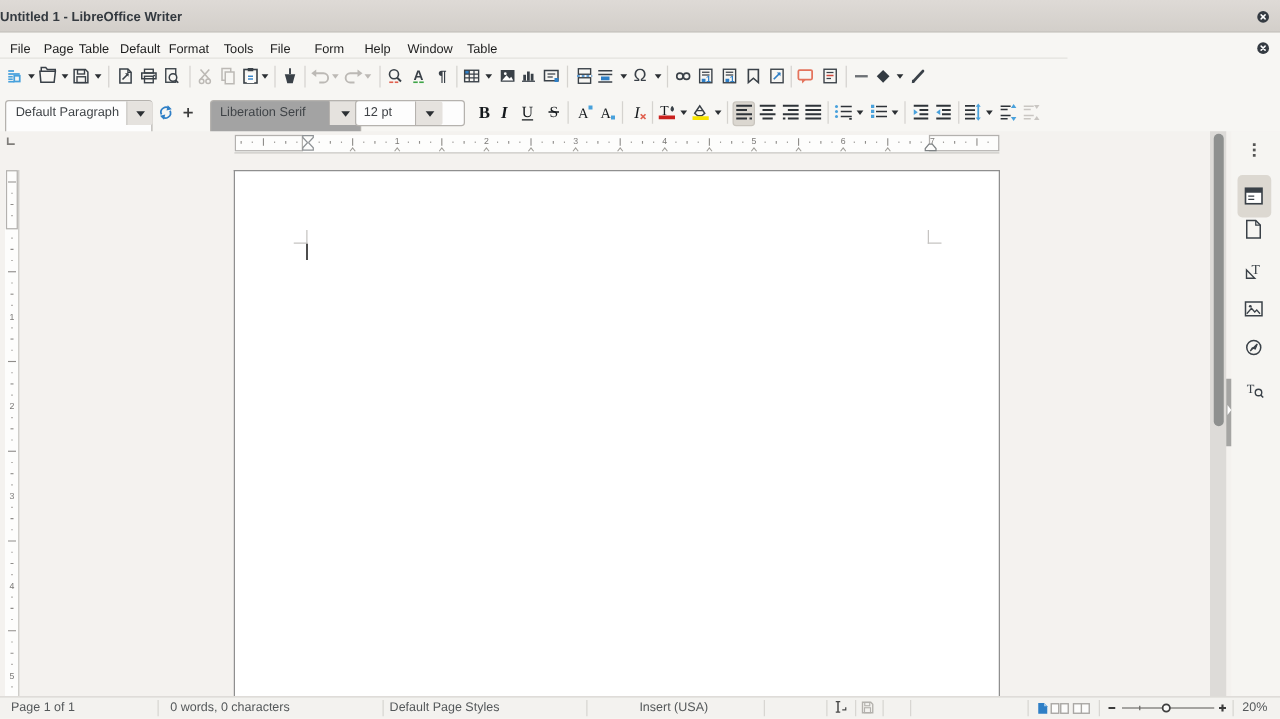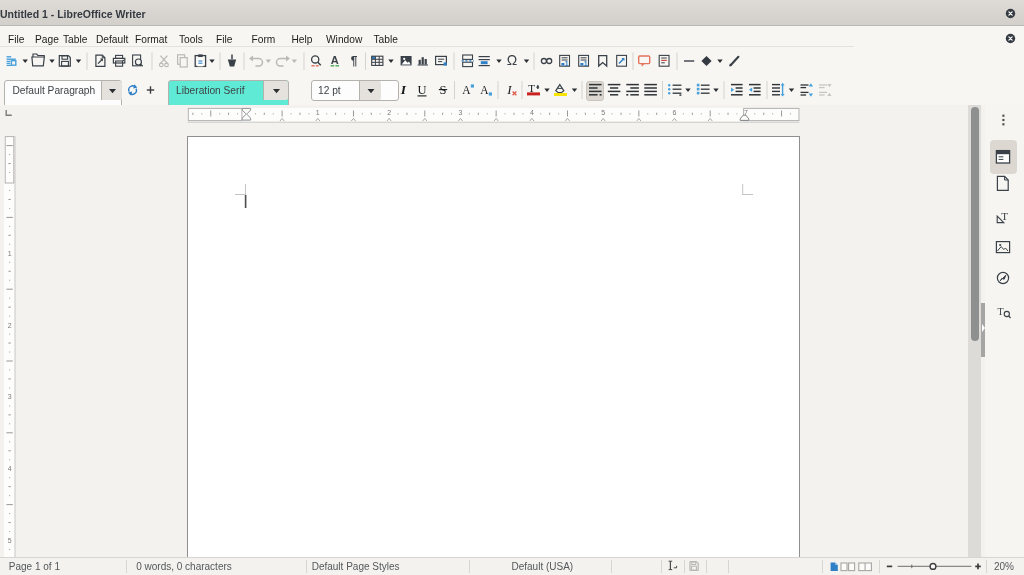--- a/index.html
+++ b/index.html
@@ -254,28 +254,28 @@
     <polygon points="827.1999999999999,20 831.6,20 829.4,16.8" fill="#c9c6c2" stroke="none" stroke-width="1"></polygon>
   </svg>
 
 <div class="abs" style="left:3.5px;top:79.5px;width:118px;height:33px;background:#fdfdfd;border:1px solid #b5b2ae;border-radius:3px">
   <div class="abs" style="left:8px;top:4px;font-size:10.2px;color:#3f4347">Default Paragraph</div>
   <div class="abs" style="left:96px;top:0;width:21px;height:19.5px;background:#e5e2de;border-left:1px solid #b5b2ae;border-radius:0 2px 2px 0">
   <svg width="21" height="19.5">
         <polygon points="7,8 14,8 10.5,12.3" fill="#2b2f33"></polygon>
       </svg></div>
 </div>
-<div class="abs" style="left:167.5px;top:79.5px;width:121px;height:36px;background:#5eead4;border:1px solid #b5b2ae;border-radius:3px">
+<div class="abs" style="left:167.5px;top:79.5px;width:121px;height:36px;background:#a3a3a3;border:1px solid #b5b2ae;border-radius:3px">
   <div class="abs" style="left:7.5px;top:4px;font-size:10.2px;color:#3f4347">Liberation Serif</div>
   <div class="abs" style="left:94px;top:0;width:25px;height:19.5px;background:#e5e2de;border-left:1px solid #b5b2ae;border-radius:0 2px 2px 0">
   <svg width="25" height="19.5">
         <polygon points="9,8 16,8 12.5,12.3" fill="#2b2f33"></polygon>
       </svg></div>
 </div>
-<div class="abs" style="left:311px;top:79.5px;width:88px;height:21.5px;background:#fdfdfd;border:1px solid #b5b2ae;border-radius:3px">
+<div class="abs" style="left:284px;top:79.5px;width:88px;height:21.5px;background:#fdfdfd;border:1px solid #b5b2ae;border-radius:3px">
   <div class="abs" style="left:6px;top:4px;font-size:10.2px;color:#3f4347">12 pt</div>
   <div class="abs" style="left:46.5px;top:0;width:22px;height:19.5px;background:#e5e2de;border-left:1px solid #b5b2ae;border-radius:0 2px 2px 0">
   <svg width="22" height="19.5">
         <polygon points="7.5,8 14.5,8 11,12.3" fill="#2b2f33"></polygon>
       </svg></div>
 </div>
 
 <div class="abs" style="left:0;top:105px;width:1024px;height:452px;background:#f4f2ef"></div>
 <div class="abs" style="left:985px;top:105px;width:39px;height:452px;background:#f6f5f2"></div>
 <div class="abs" style="left:187px;top:136px;width:613px;height:421px;background:#fff;border:1px solid #8f8f8f;border-bottom:none"></div>
@@ -447,21 +447,21 @@
 <div class="abs" style="left:980.5px;top:303px;width:4.5px;height:54px;background:#a5a5a3"></div>
 <svg class="abs" style="left:980.5px;top:323px" width="5" height="10">
     <polygon points="1,1 4,5 1,9" fill="#fff"></polygon>
   </svg>
 
 <div class="abs" style="left:0;top:557px;width:1024px;height:18px;background:#f3f2ef;border-top:1px solid #d7d5d1"></div>
 <div class="abs" style="left:0;top:557.5px;width:1024px;height:30px;font-size:10px;color:#54585a">
   <span class="abs" style="left:8.8px;top:3.4px">Page 1 of 1</span>
   <span class="abs" style="left:136.2px;top:3.4px">0 words, 0 characters</span>
   <span class="abs" style="left:311.7px;top:3.4px">Default Page Styles</span>
-  <span class="abs" style="left:511.5px;top:3.4px">Default (USA)</span>
+  <span class="abs" style="left:511.5px;top:3.4px">Insert (USA)</span>
   <span class="abs" style="left:993.9px;top:3.4px">20%</span>
   <div style="position:absolute;left:126px;top:2px;width:1px;height:13px;background:#d8d6d2"></div>
     <div style="position:absolute;left:306px;top:2px;width:1px;height:13px;background:#d8d6d2"></div>
     <div style="position:absolute;left:469px;top:2px;width:1px;height:13px;background:#d8d6d2"></div>
     <div style="position:absolute;left:611px;top:2px;width:1px;height:13px;background:#d8d6d2"></div>
     <div style="position:absolute;left:661px;top:2px;width:1px;height:13px;background:#d8d6d2"></div>
     <div style="position:absolute;left:684px;top:2px;width:1px;height:13px;background:#d8d6d2"></div>
     <div style="position:absolute;left:706px;top:2px;width:1px;height:13px;background:#d8d6d2"></div>
     <div style="position:absolute;left:728px;top:2px;width:1px;height:13px;background:#d8d6d2"></div>
     <div style="position:absolute;left:821.5px;top:2px;width:1px;height:13px;background:#d8d6d2"></div>

